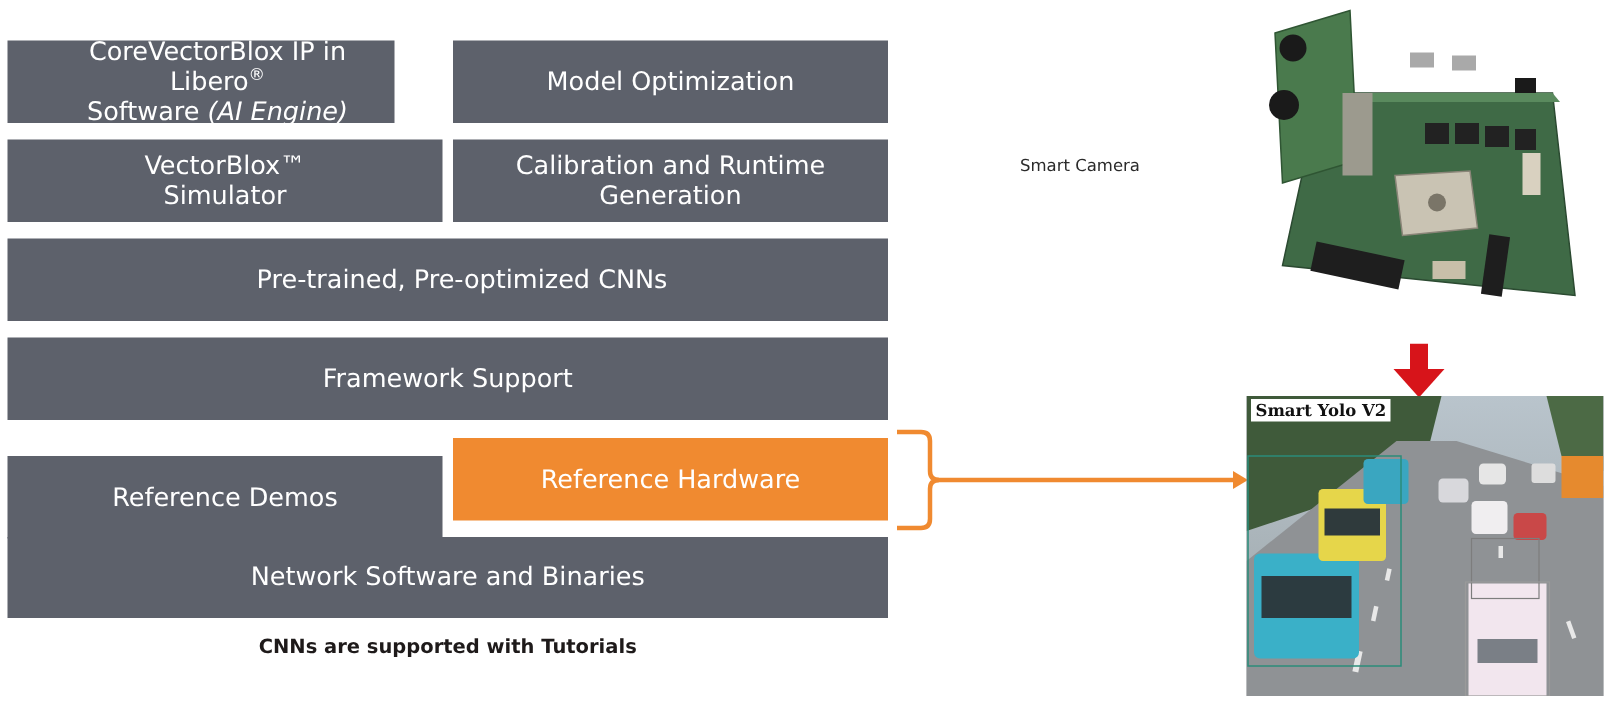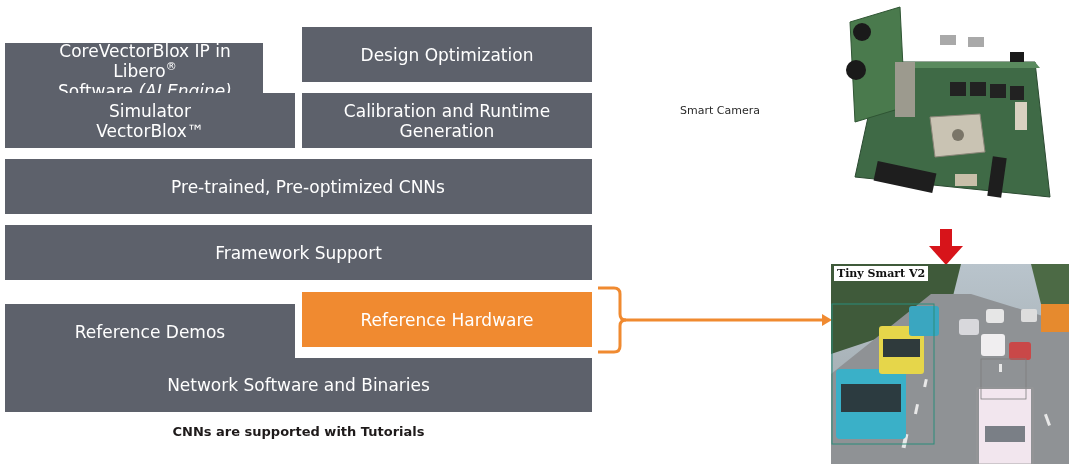--- a/index.html
+++ b/index.html
@@ -5,21 +5,21 @@
     html, body { margin: 0; padding: 0; background: #ffffff; }
     body { width: 1077px; height: 472px; position: relative; overflow: hidden;
            font-family: "DejaVu Sans", "Liberation Sans", sans-serif; }
     .box { position: absolute; background: #5d616b; color: #ffffff;
            display: flex; align-items: center; justify-content: center; text-align: center;
            font-size: 17px; line-height: 20px; box-sizing: border-box; padding: 0 8px; }
     .box.orange { background: #f08a30; }
     .box .line { display: block; }
     .box em { font-style: italic; }
     .sup { font-size: 11px; vertical-align: super; line-height: 0; }
-    #b1 { left: 5px;   top: 43px;  width: 258px; height: 55px; padding-left: 30px; }
+    #b1 { left: 5px;   top: 27px;  width: 258px; height: 55px; padding-left: 30px; }
     #b2 { left: 302px; top: 27px;  width: 290px; height: 55px; }
     #b3 { left: 5px;   top: 93px;  width: 290px; height: 55px; }
     #b4 { left: 302px; top: 93px;  width: 290px; height: 55px; }
     #b5 { left: 5px;   top: 159px; width: 587px; height: 55px; padding-left: 27px; }
     #b6 { left: 5px;   top: 225px; width: 587px; height: 55px; justify-content: center; }
     #b7 { left: 5px;   top: 292px; width: 290px; height: 55px; margin-top: 12px; }
     #b8 { left: 302px; top: 292px; width: 290px; height: 55px; }
     #b9 { left: 5px;   top: 358px; width: 587px; height: 54px; }
     .caption { position: absolute; left: 5px; top: 424px; width: 587px; text-align: center;
                font-weight: bold; font-size: 13px; color: #1e1a1a; }
@@ -37,26 +37,26 @@
 </head>
 <body>
 
 <div class="box" id="b1">
   <div>
     <span class="line"><span>CoreVectorBlox IP in Libero</span><span class="sup">®</span></span>
     <span class="line"><span>Software </span><em>(AI Engine)</em></span>
   </div>
 </div>
 <div class="box" id="b2">
-  <span>Design Optimization</span>
+  <span>Model Optimization</span>
 </div>
 <div class="box" id="b3">
   <div>
+    <span class="line">VectorBlox™</span>
     <span class="line">Simulator</span>
-    <span class="line">VectorBlox™</span>
   </div>
 </div>
 <div class="box" id="b4">
   <div>
     <span class="line">Calibration and Runtime</span>
     <span class="line">Generation</span>
   </div>
 </div>
 <div class="box" id="b5">
   <span>Pre-trained, Pre-optimized CNNs</span>
@@ -155,14 +155,14 @@
     <rect x="155" y="45" width="18" height="14" fill="#e6e6e6" rx="3"></rect>
     <rect x="190" y="45" width="16" height="13" fill="#dddddd" rx="2"></rect>
 
     <rect x="148" y="125" width="52" height="75" fill="#f2e6ee"></rect>
     <rect x="154" y="162" width="40" height="16" fill="#7a7f86"></rect>
 
     <rect x="1" y="40" width="102" height="140" fill="none" stroke="#2b8c7a" stroke-width="1"></rect>
     <rect x="150" y="95" width="45" height="40" fill="none" stroke="#7d7d7d" stroke-width="0.8"></rect>
     <rect x="146" y="124" width="56" height="76" fill="none" stroke="#9a9a9a" stroke-width="0.8"></rect>
   </svg>
-  <div class="photo-label">Tiny Smart V2</div>
+  <div class="photo-label">Smart Yolo V2</div>
 </div>
 
 </body></html>

